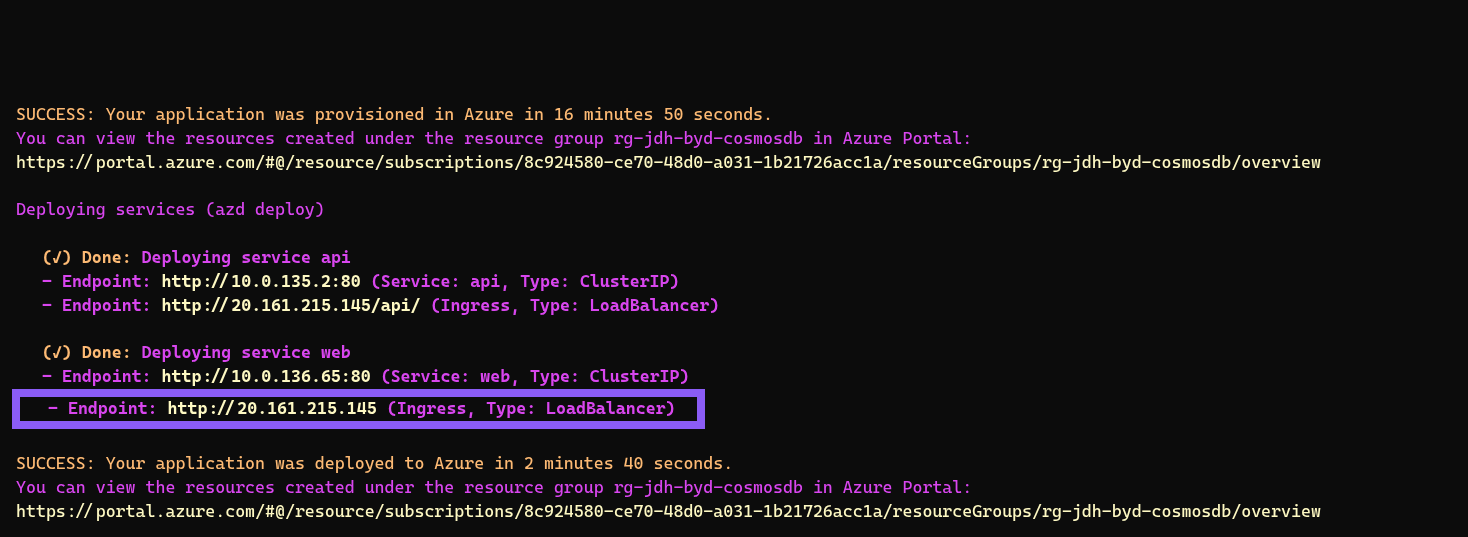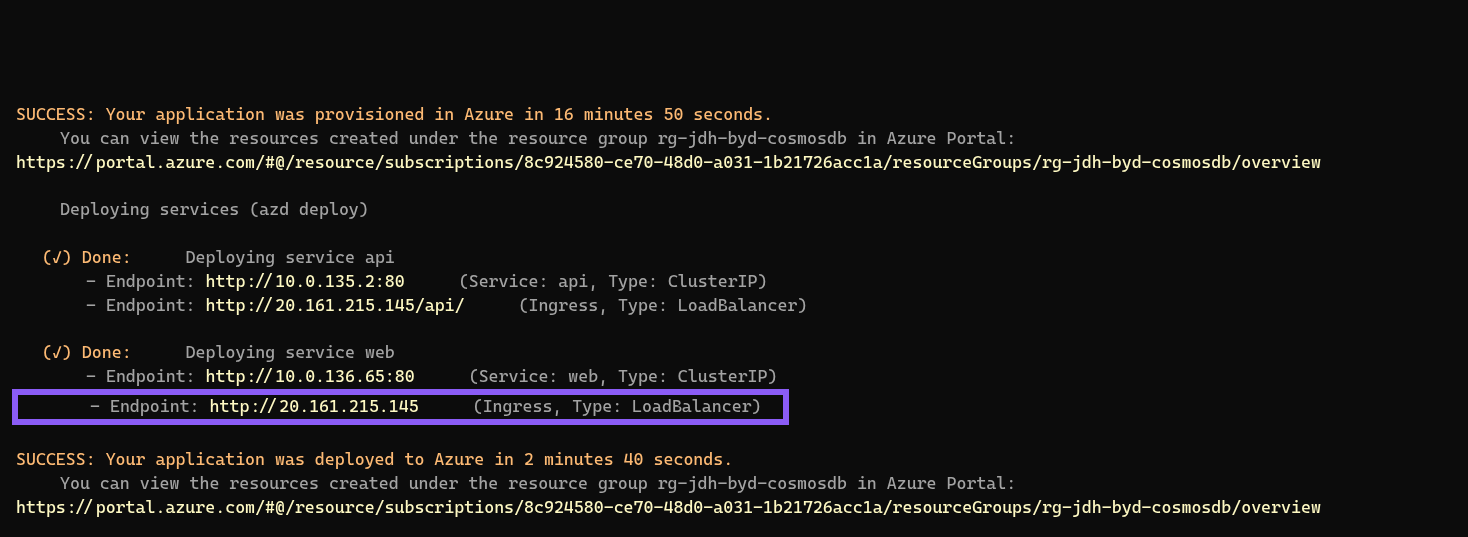--- a/index.html
+++ b/index.html
@@ -18,34 +18,34 @@
       word-wrap: break-word;
       width: 1468px;
     }
     .green {
       color: #fdba74;
     }
     .cyan {
       color: #fef9c3;
     }
     .white {
-      color: #a3a3a3;
-      margin-left: 44px;
+      color: #d946ef;
     }
     .red-box {
-      border: 6px solid #8b5cf6;
+      border: 8px solid #8b5cf6;
       padding: 0px 2px;
       display: inline-block;
       margin-left: -4px;
     }
     .line {
       display: block;
     }
     .indent {
       padding-left: 26px;
+      font-weight: bold;
     }
   </style>
 </head>
 <body>
 
 
 
 <div><span class="line"><span class="green">SUCCESS:</span><span class="green"> Your application was provisioned in Azure in 16 minutes 50 seconds.</span></span><span class="line white">You can view the resources created under the resource group rg-jdh-byd-cosmosdb in Azure Portal:</span><span class="line cyan">https://portal.azure.com/#@/resource/subscriptions/8c924580-ce70-48d0-a031-1b21726acc1a/resourceGroups/rg-jdh-byd-cosmosdb/overview</span><span class="line">&nbsp;</span><span class="line white">Deploying services (azd deploy)</span><span class="line">&nbsp;</span><span class="line indent"><span class="green">(✓) </span><span class="green">Done:</span><span class="white"> Deploying service api</span></span><span class="line indent"><span class="white">- Endpoint: </span><span class="cyan">http://10.0.135.2:80</span><span class="white"> (Service: api, Type: ClusterIP)</span></span><span class="line indent"><span class="white">- Endpoint: </span><span class="cyan">http://20.161.215.145/api/</span><span class="white"> (Ingress, Type: LoadBalancer)</span></span><span class="line">&nbsp;</span><span class="line indent"><span class="green">(✓) </span><span class="green">Done:</span><span class="white"> Deploying service web</span></span><span class="line indent"><span class="white">- Endpoint: </span><span class="cyan">http://10.0.136.65:80</span><span class="white"> (Service: web, Type: ClusterIP)</span></span><span class="red-box"><span class="line indent"><span class="white">- Endpoint: </span><span class="cyan">http://20.161.215.145</span><span class="white"> (Ingress, Type: LoadBalancer)</span>&nbsp;&nbsp;</span></span><span class="line">&nbsp;</span><span class="line"><span class="green">SUCCESS:</span><span class="green"> Your application was deployed to Azure in 2 minutes 40 seconds.</span></span><span class="line white">You can view the resources created under the resource group rg-jdh-byd-cosmosdb in Azure Portal:</span><span class="line cyan">https://portal.azure.com/#@/resource/subscriptions/8c924580-ce70-48d0-a031-1b21726acc1a/resourceGroups/rg-jdh-byd-cosmosdb/overview</span><span class="line">&nbsp;</span><span class="line"><span class="green">SUCCESS:</span><span class="green"> Your up workflow to provision and deploy to Azure completed in 25 minutes 26 seconds.</span></span></div>
 
 

